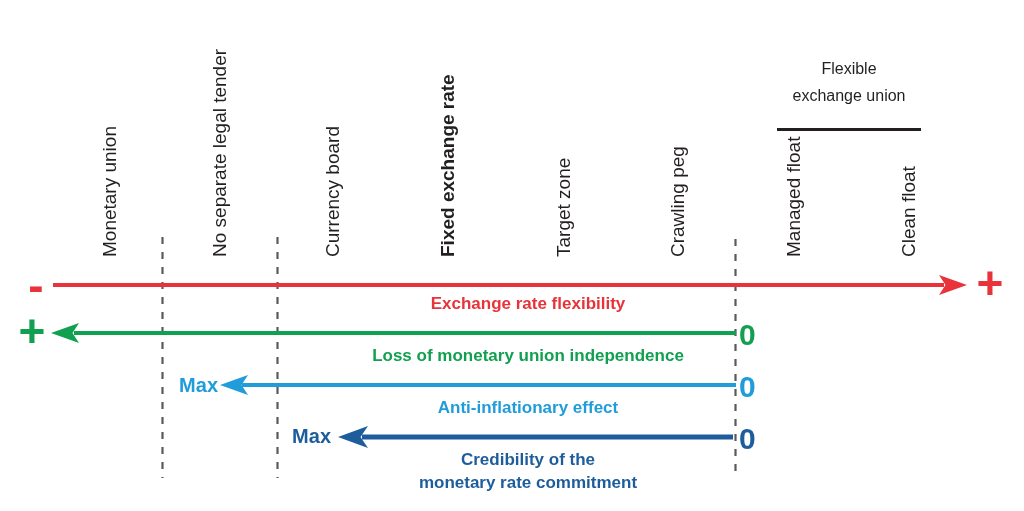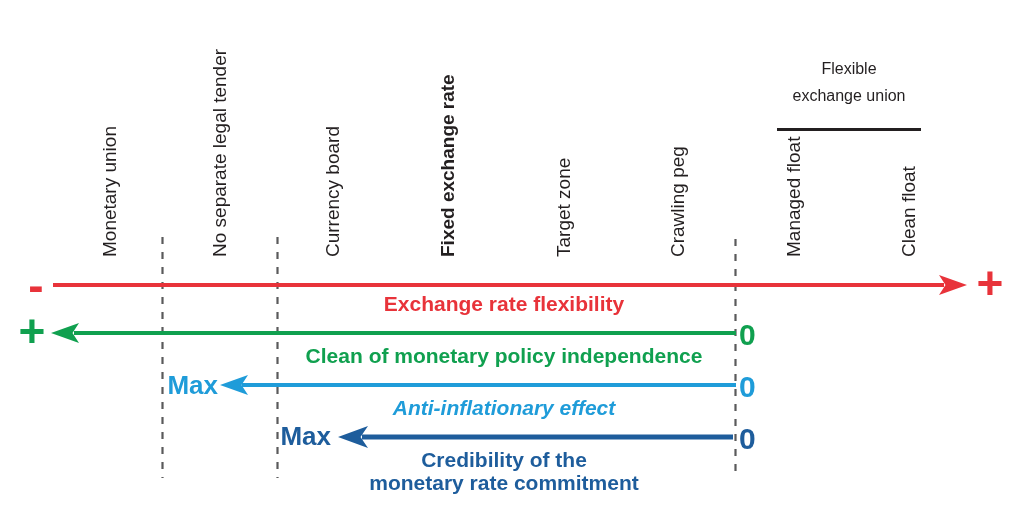--- a/index.html
+++ b/index.html
@@ -83,41 +83,41 @@
     font-weight: 700;
   }
   .zero-green { top: 320px; color: var(--c-green, #10a04f); }
   .zero-lblue { top: 372px; color: var(--c-light-blue, #1f9cd9); }
   .zero-dblue { top: 424px; color: var(--c-dark-blue, #1e5d9c); }
 
   .max {
     position: absolute;
     width: 68px;
     text-align: right;
-    font-size: 26px;
+    font-size: 20px;
     line-height: 26px;
     font-weight: bold;
   }
   .max-lblue { left: 150px; top: 372px; color: var(--c-light-blue, #1f9cd9); }
   .max-dblue { left: 263px; top: 423px; color: var(--c-dark-blue, #1e5d9c); }
 
   
   .cap {
     position: absolute;
-    left: 294px;
+    left: 318px;
     width: 420px;
     text-align: center;
-    font-size: 21px;
+    font-size: 17px;
     line-height: 23px;
     font-weight: bold;
     white-space: nowrap;
   }
   .cap-red   { top: 292px; color: var(--c-red, #e8333a); }
   .cap-green { top: 344px; color: var(--c-green, #10a04f); }
-  .cap-lblue { top: 396px; color: var(--c-light-blue, #1f9cd9); font-style: italic; }
+  .cap-lblue { top: 396px; color: var(--c-light-blue, #1f9cd9); }
   .cap-dblue { top: 448px; color: var(--c-dark-blue, #1e5d9c); white-space: normal; text-align: center; }
 </style>
 </head>
 <body>
 
 <div class="stage">
 
   <div class="vlabel vl-mu">Monetary union</div>
   <div class="vlabel vl-ns">No separate legal tender</div>
   <div class="vlabel vl-cb">Currency board</div>
@@ -159,20 +159,20 @@
   <div class="sign sign-minus">-</div>
   <div class="sign sign-plus-red">+</div>
   <div class="sign sign-plus-green">+</div>
   <div class="zero zero-green">0</div>
   <div class="max max-lblue">Max</div>
   <div class="zero zero-lblue">0</div>
   <div class="max max-dblue">Max</div>
   <div class="zero zero-dblue">0</div>
 
   <div class="cap cap-red">Exchange rate flexibility</div>
-  <div class="cap cap-green">Clean of monetary policy independence</div>
+  <div class="cap cap-green">Loss of monetary union independence</div>
   <div class="cap cap-lblue">Anti-inflationary effect</div>
   <div class="cap cap-dblue">
     <div>Credibility of the</div>
     <div>monetary rate commitment</div>
   </div>
 
 </div>
 
 </body></html>

